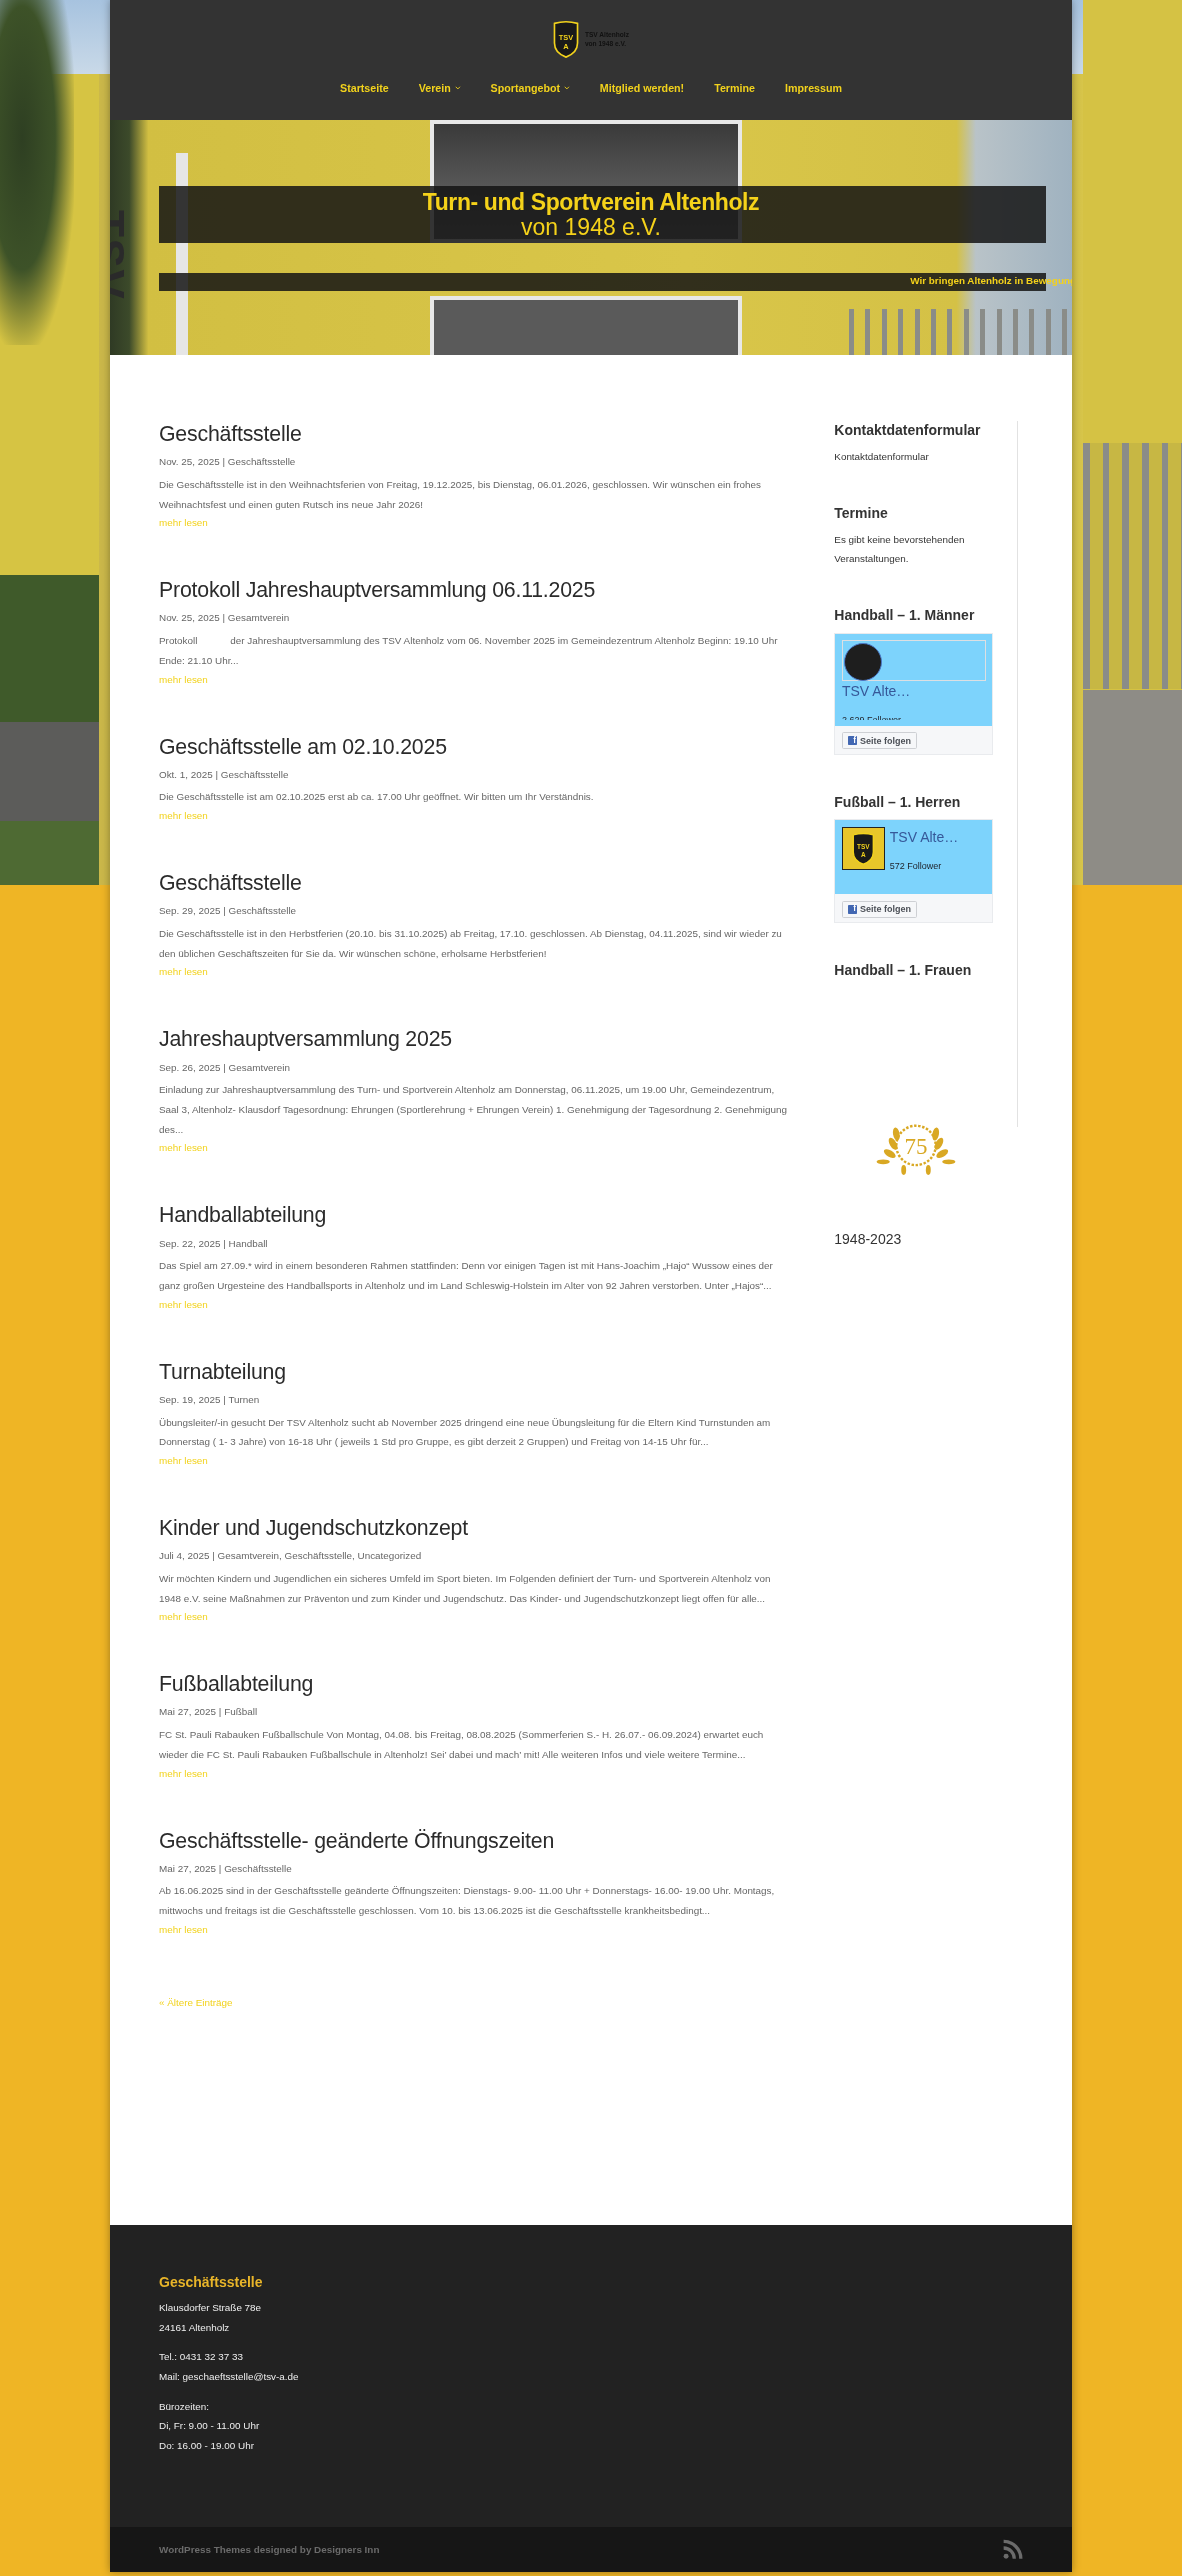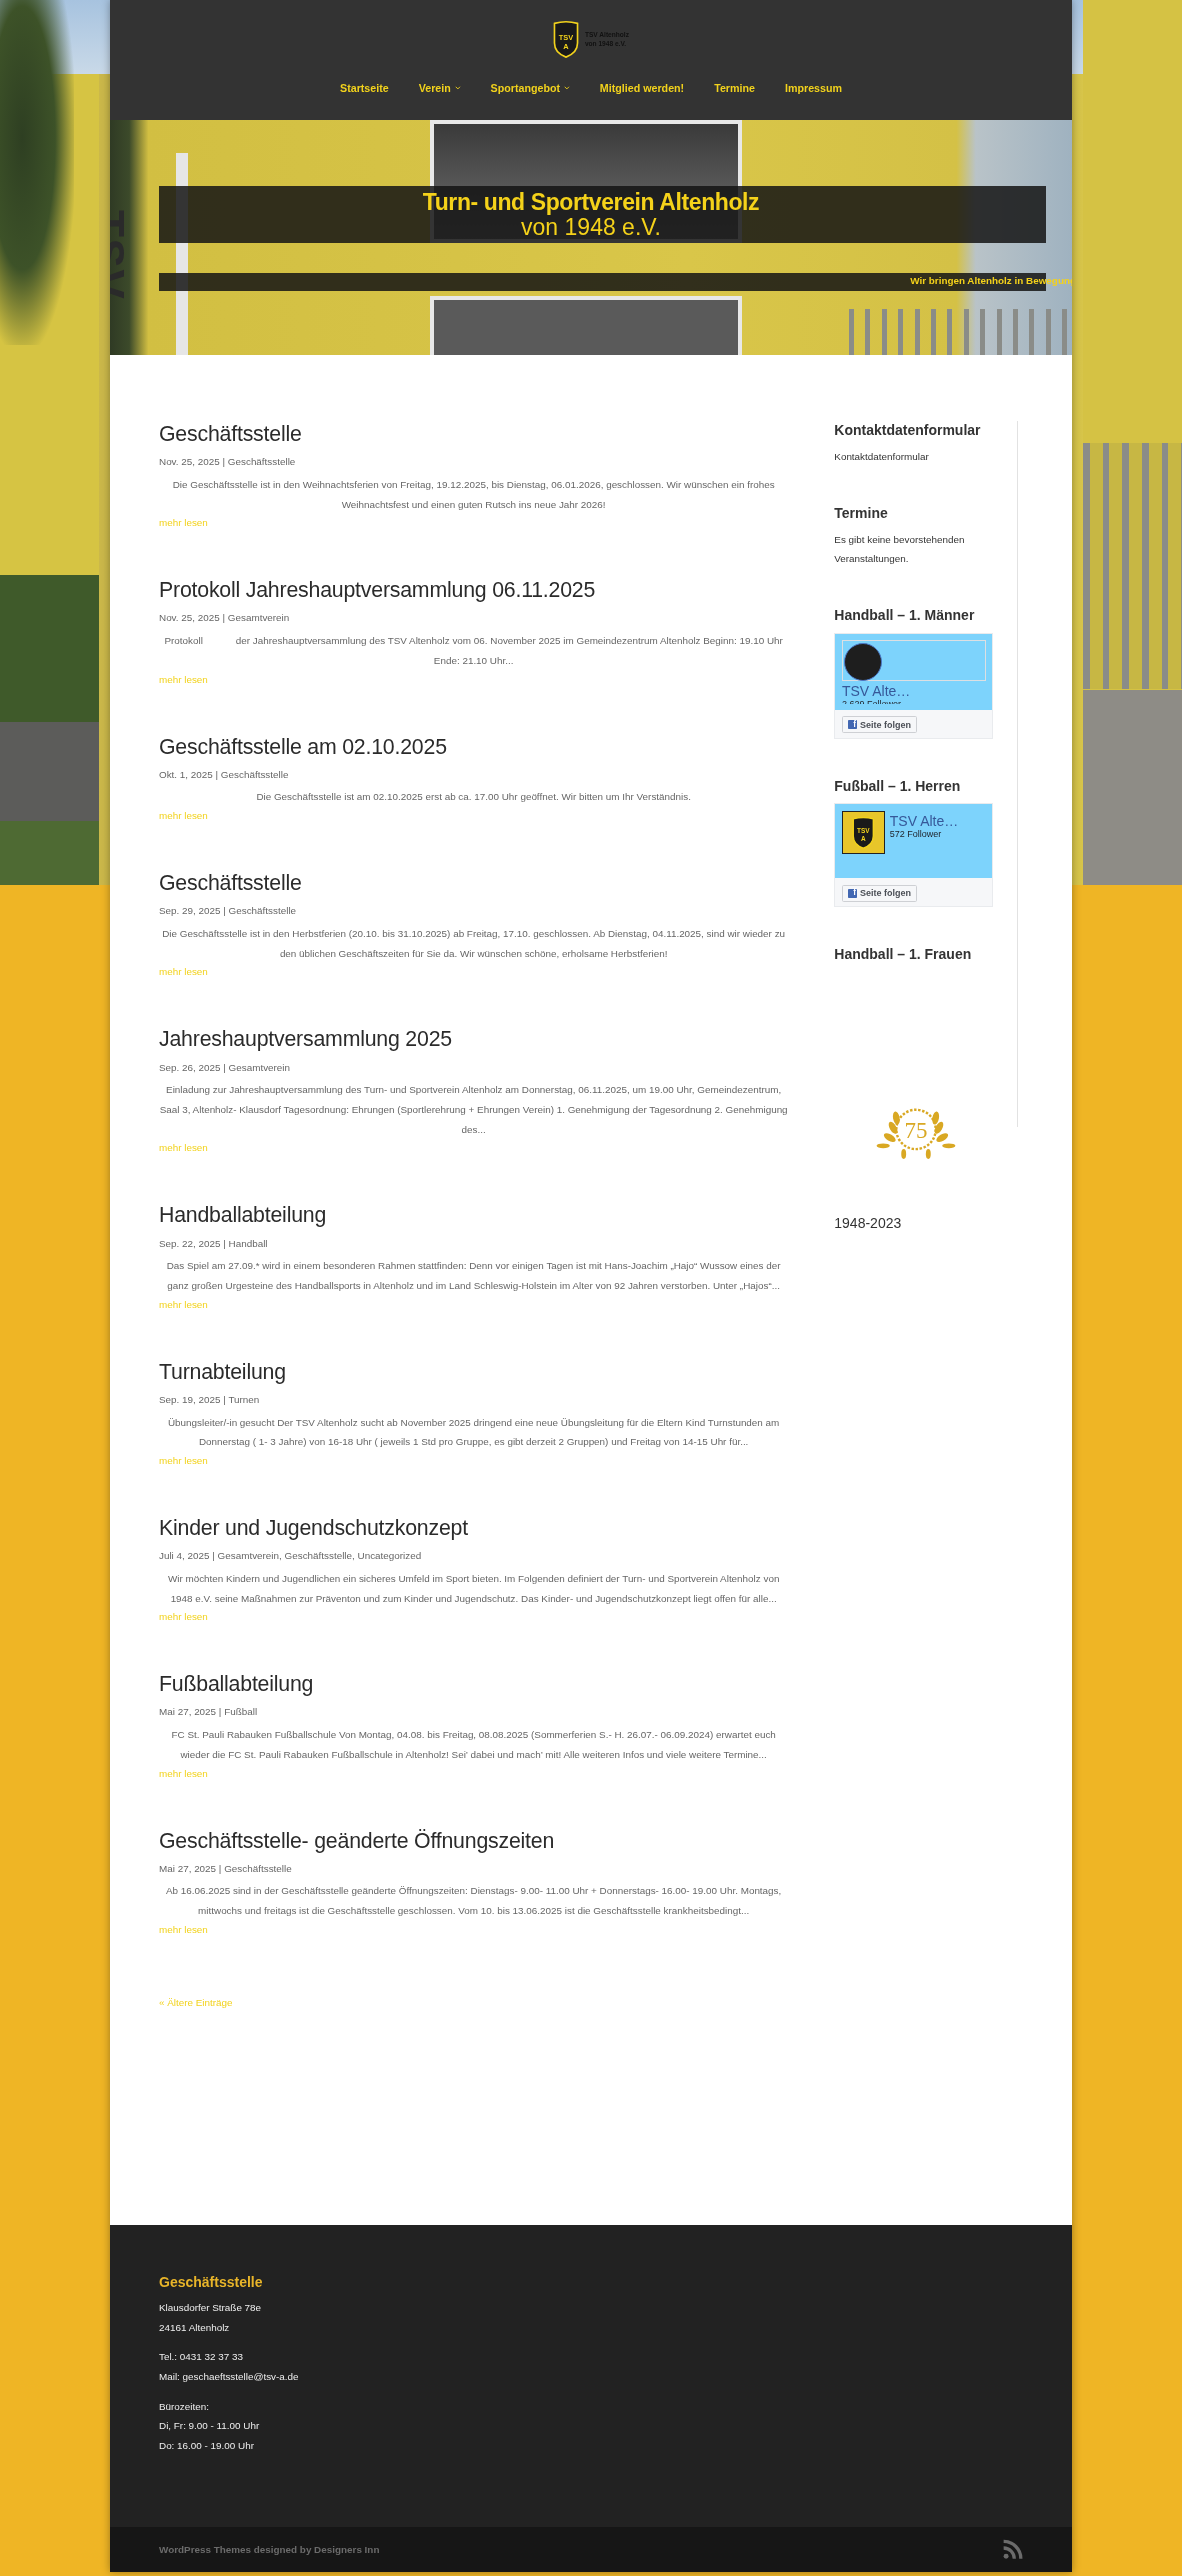--- a/index.html
+++ b/index.html
@@ -56,35 +56,35 @@
   .hero-subtitle { position: absolute; left: 0; top: 94px; width: 100%; text-align: center; color: #f5d21a; font-size: 23px; }
   .hero-band2 { position: absolute; left: 49px; top: 153px; width: 887px; height: 18px; background: rgba(20,20,20,0.85); }
   .hero-tagline { position: absolute; left: 4px; top: 155px; width: 100%; text-align: right; color: #f5d21a; font-size: 9.9px; font-weight: bold; }
 
   
   .main { background: #fff; padding: 66px 49px 66px 49px; display: flex; min-height: 1870px; }
   .posts { width: 657px; }
   .post { margin-bottom: 48px; }
   .post-title { font-size: 21.3px; color: #2b2b2b; font-weight: normal; line-height: 26px; letter-spacing: -0.2px; }
   .post-meta { font-size: 9.9px; color: #666; margin-top: 8.2px; line-height: 14.8px; }
-  .post-excerpt { font-size: 9.9px; color: #666; line-height: 19.7px; margin-top: 4.9px; text-align: center; }
+  .post-excerpt { font-size: 9.9px; color: #666; line-height: 19.7px; margin-top: 4.9px; }
   .post-more { font-size: 9.9px; color: #f2d21c; line-height: 13px; display: inline-block; cursor: pointer; }
   .pager { font-size: 9.9px; color: #f2d21c; margin-top: 13px; cursor: pointer; display: inline-block; }
 
   .sidebar { width: 197px; margin-left: 46px; position: relative; }
   .sidebar-rule { position: absolute; left: 183px; top: 0; width: 0.8px; height: 706px; background: #e2e2e2; }
   .widget { width: 164px; margin-bottom: 38px; }
   .widget-title { font-size: 14px; color: #333; line-height: 18px; margin-bottom: 8.2px; }
   .widget-text { font-size: 9.9px; color: #333; line-height: 19px; }
   .fb-box { width: 159px; border: 0.8px solid #e9ebee; background: #7dd3fc; }
   .fb-inner { padding: 6.6px; }
   .fb-cover { border: 0.8px solid #dddfe2; height: 41px; position: relative; }
   .fb-avatar-round { position: absolute; left: 1.6px; top: 1.6px; width: 38px; height: 38px; border-radius: 50%; border: 1.6px solid #4a76c5; background: #1e1e1e; }
   .fb-name { color: #365899; font-size: 14px; margin-top: 1.6px; }
-  .fb-count { color: #1d2129; font-size: 9px; }
+  .fb-count { color: #1d2129; font-size: 9px; margin-top: 16px; }
   .fb-footer { background: #f6f7f9; padding: 4.9px 6.6px; }
   .fb-btn { display: inline-flex; align-items: center; gap: 3.3px; border: 0.8px solid #ced0d4; background: #f6f7f9; color: #4b4f56; font-size: 9px; font-weight: bold; padding: 2.5px 4.9px; border-radius: 1.6px; cursor: pointer; }
   .fb-icon { width: 9px; height: 9px; background: #4267b2; color: #fff; font-size: 8.2px; font-weight: bold; display: inline-flex; align-items: flex-end; justify-content: flex-end; border-radius: 0.8px; line-height: 8.2px; padding-right: 0.8px; }
   .fb-row { display: flex; gap: 4.9px; }
   .fb-avatar-sq { width: 43px; height: 43px; background: #e8c62a; border: 0.8px solid #222; display:flex; align-items:center; justify-content:center; }
   .anniv { width: 164px; display: flex; justify-content: center; margin-top: 140px; }
   .anniv-caption { font-size: 14px; color: #333; margin-top: 46px; }
 
   
   .footer { background: #222222; padding: 49px 49px 33px; height: 302px; }

